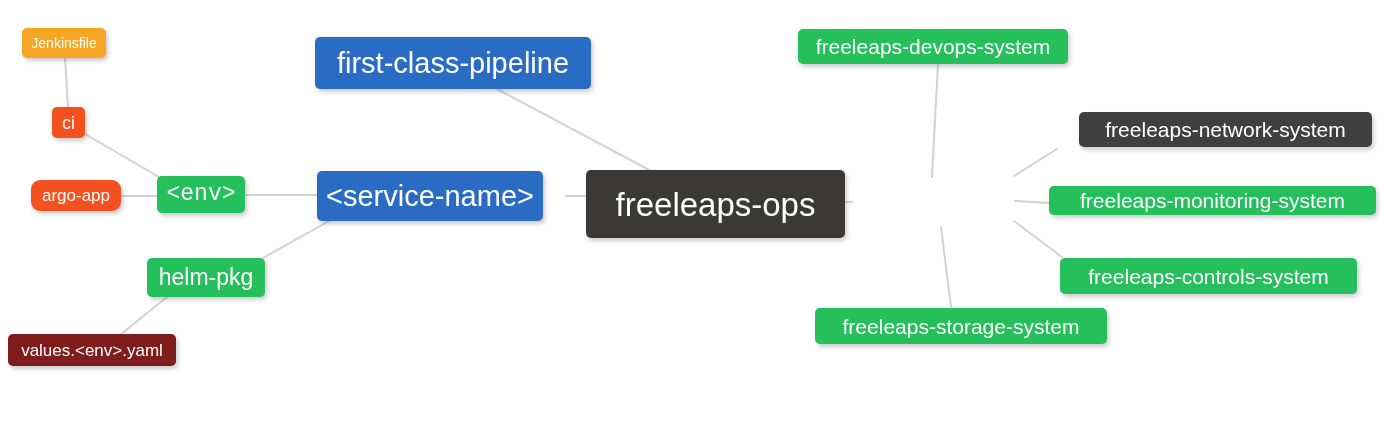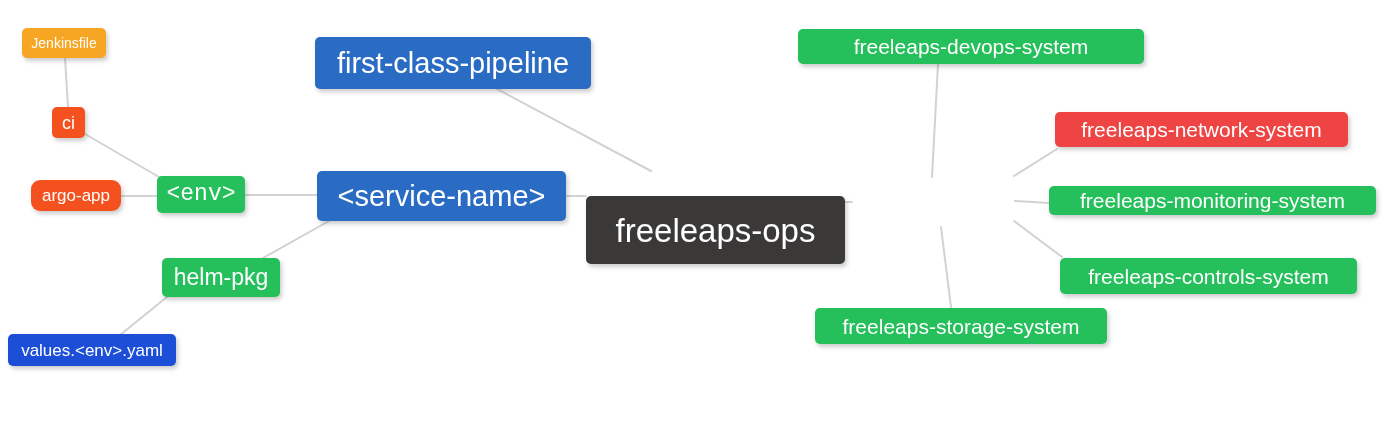--- a/index.html
+++ b/index.html
@@ -48,27 +48,27 @@
       <line x1="497" y1="89" x2="651" y2="171" stroke="#d2d2d2" stroke-width="2" stroke-linecap="round"></line>
       <line x1="566" y1="196" x2="586" y2="196" stroke="#d2d2d2" stroke-width="2" stroke-linecap="round"></line>
       <line x1="843" y1="202" x2="852" y2="202" stroke="#d2d2d2" stroke-width="2" stroke-linecap="round"></line>
       <line x1="932" y1="177" x2="938" y2="64" stroke="#d2d2d2" stroke-width="2" stroke-linecap="round"></line>
       <line x1="1014" y1="176" x2="1057" y2="149" stroke="#d2d2d2" stroke-width="2" stroke-linecap="round"></line>
       <line x1="1015" y1="201" x2="1049" y2="203" stroke="#d2d2d2" stroke-width="2" stroke-linecap="round"></line>
       <line x1="1014" y1="221" x2="1062" y2="257" stroke="#d2d2d2" stroke-width="2" stroke-linecap="round"></line>
       <line x1="941" y1="227" x2="951" y2="307" stroke="#d2d2d2" stroke-width="2" stroke-linecap="round"></line>
     </svg>
 
-<div class="node" style="left: 586px; top: 170px; width: 259px; height: 68px; background: rgb(59, 56, 56); font-size: 33px; margin-top: 26px;">freeleaps-ops</div>
+<div class="node" style="left: 586px; top: 170px; width: 259px; height: 68px; background: rgb(59, 56, 56); font-size: 33px;">freeleaps-ops</div>
     <div class="node" style="left: 315px; top: 37px; width: 276px; height: 52px; background: rgb(42, 108, 196); font-size: 29px; text-align: right;">first-class-pipeline</div>
-    <div class="node" style="left: 317px; top: 171px; width: 249px; height: 50px; background: rgb(42, 108, 196); font-size: 29px;">&lt;service-name&gt;</div>
+    <div class="node" style="left: 317px; top: 171px; width: 226px; height: 50px; background: rgb(42, 108, 196); font-size: 29px;">&lt;service-name&gt;</div>
     <div class="node" style="left: 157px; top: 176px; width: 88px; height: 37px; background: rgb(37, 191, 91); font-size: 23px; font-family: Liberation Mono, monospace;">&lt;env&gt;</div>
-    <div class="node" style="left: 162px; top: 258px; width: 118px; height: 39px; background: rgb(37, 191, 91); font-size: 23px;">helm-pkg</div>
+    <div class="node" style="left: 147px; top: 258px; width: 118px; height: 39px; background: rgb(37, 191, 91); font-size: 23px;">helm-pkg</div>
     <div class="node" style="left: 52px; top: 107px; width: 33px; height: 31px; background: rgb(244, 81, 30); font-size: 18px;">ci</div>
     <div class="node" style="left: 31px; top: 180px; width: 90px; height: 31px; background: rgb(244, 81, 30); font-size: 17px; border-radius: 9px;">argo-app</div>
     <div class="node" style="left: 22px; top: 28px; width: 84px; height: 30px; background: rgb(246, 166, 35); font-size: 14px;">Jenkinsfile</div>
-    <div class="node" style="left: 8px; top: 334px; width: 168px; height: 32px; background: #1d4ed8; font-size: 17px;">values.&lt;env&gt;.yaml</div>
-    <div class="node" style="left: 798px; top: 29px; width: 346px; height: 35px; background: rgb(37, 191, 91); font-size: 21px;">freeleaps-devops-system</div>
-    <div class="node" style="left: 1055px; top: 112px; width: 293px; height: 35px; background: #ef4444; font-size: 21px;">freeleaps-network-system</div>
+    <div class="node" style="left: 8px; top: 334px; width: 168px; height: 32px; background: #7f1d1d; font-size: 17px;">values.&lt;env&gt;.yaml</div>
+    <div class="node" style="left: 798px; top: 29px; width: 270px; height: 35px; background: rgb(37, 191, 91); font-size: 21px;">freeleaps-devops-system</div>
+    <div class="node" style="left: 1079px; top: 112px; width: 293px; height: 35px; background: #404040; font-size: 21px;">freeleaps-network-system</div>
     <div class="node" style="left: 1049px; top: 186px; width: 327px; height: 29px; background: rgb(37, 191, 91); font-size: 21px;">freeleaps-monitoring-system</div>
     <div class="node" style="left: 1060px; top: 258px; width: 297px; height: 36px; background: rgb(37, 191, 91); font-size: 21px; text-align: center;">freeleaps-controls-system</div>
     <div class="node" style="left: 815px; top: 308px; width: 292px; height: 36px; background: rgb(37, 191, 91); font-size: 21px;">freeleaps-storage-system</div>
   </div>
 
 </body></html>

